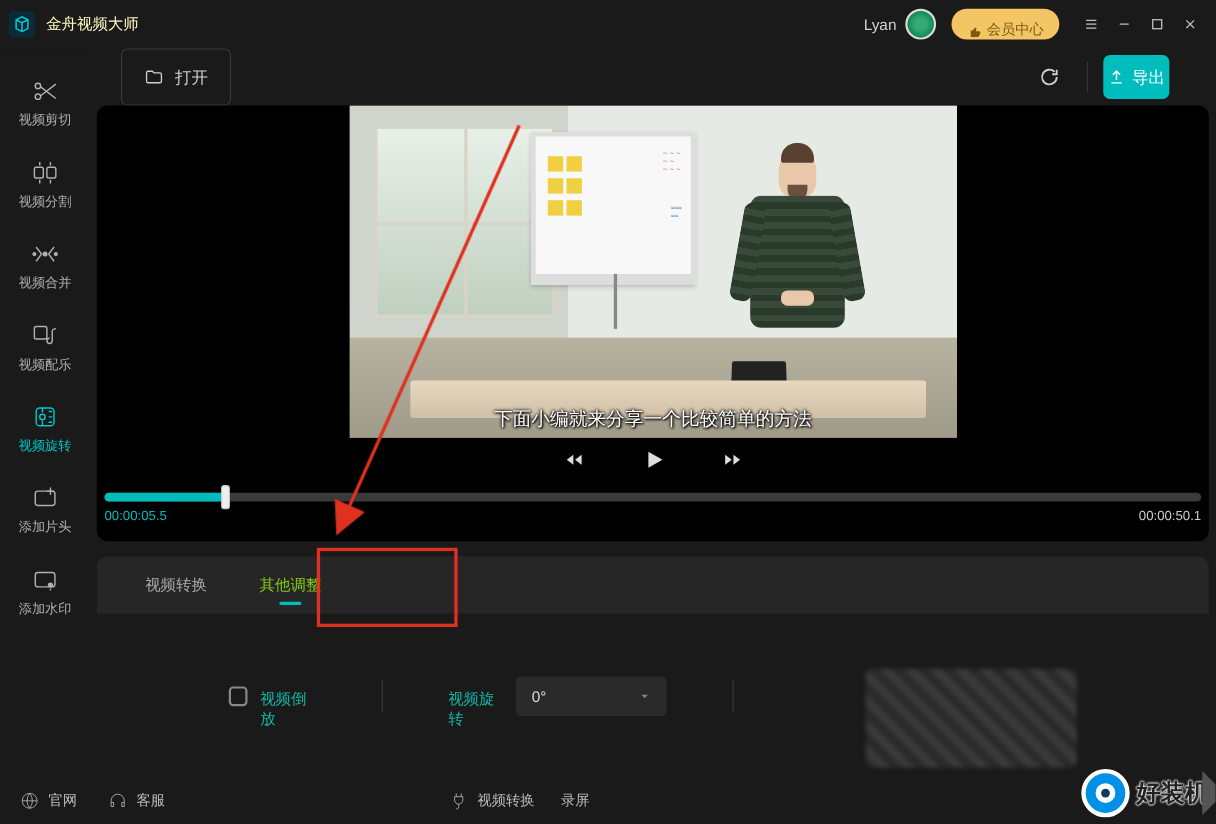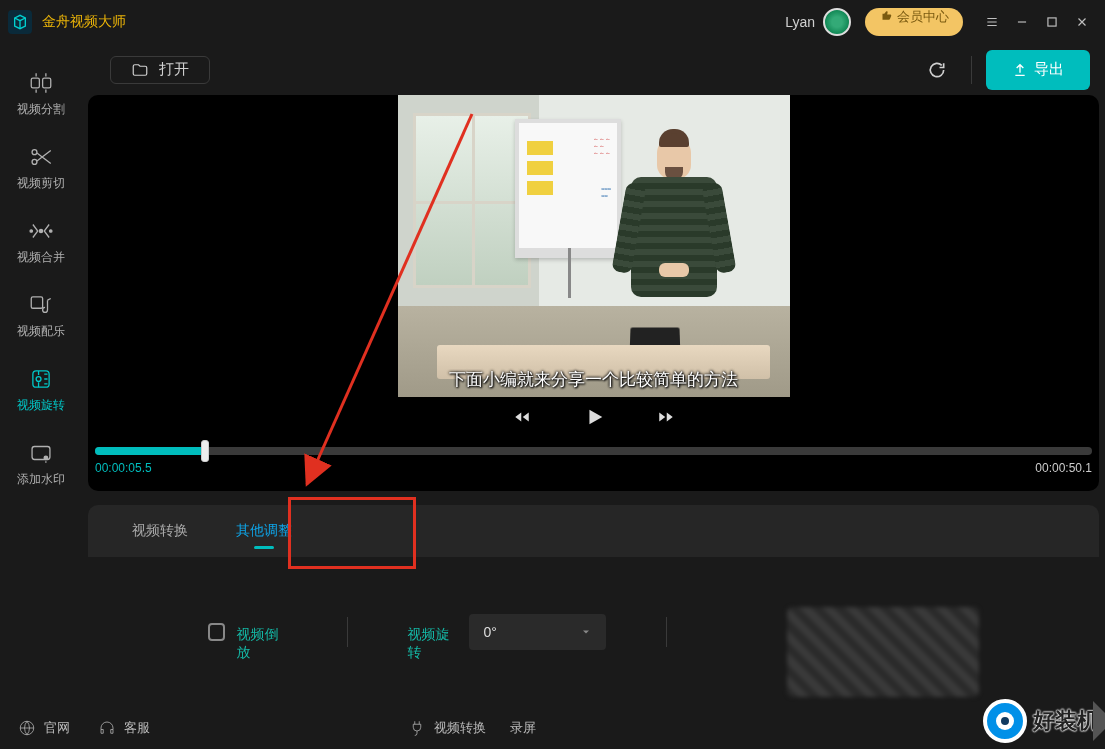--- a/index.html
+++ b/index.html
@@ -2,56 +2,56 @@
 <html><head>
 <meta charset="utf-8">
 <style>
 * { margin: 0; padding: 0; box-sizing: border-box; font-family: "Microsoft YaHei", sans-serif; }
 body { background: #1a1a1a; color: #c0c0c0; width: 1105px; height: 749px; overflow: hidden; position: relative; }
 
 
 .titlebar { height: 44px; display: flex; align-items: center; padding: 0 8px; background: #1a1a1a; }
 .logo-box { width: 24px; height: 24px; background: #0a2a3a; border-radius: 4px; display: flex; align-items: center; justify-content: center; margin-right: 10px; }
 .logo-box svg { width: 16px; height: 16px; }
-.app-title { color: #eab308; font-size: 14px; }
+.app-title { color: #fef9c3; font-size: 14px; }
 .titlebar-spacer { flex: 1; }
 .user-name { color: #d0d0d0; font-size: 14px; margin-right: 8px; }
 .avatar { width: 28px; height: 28px; border-radius: 50%; background: radial-gradient(circle, #3a7 30%, #185 70%); border: 2px solid #ddd; margin-right: 14px; }
-.vip-btn { height: 28px; padding: 0 14px; background: #f3c564; color: #7a5a10; border-radius: 14px; display: flex; align-items: flex-start; font-size: 13px; margin-right: 14px; cursor: pointer; }
+.vip-btn { height: 28px; padding: 0 14px; background: #f3c564; color: #7a5a10; border-radius: 14px; display: flex; align-items: flex-end; font-size: 13px; margin-right: 14px; cursor: pointer; }
 .vip-btn svg { width: 14px; height: 14px; margin-right: 4px; }
 .win-btn { width: 30px; height: 30px; display: flex; align-items: center; justify-content: center; color: #c0c0c0; cursor: pointer; }
 .win-btn svg { width: 14px; height: 14px; }
 
 
 .main { display: flex; height: calc(100% - 44px - 42px); }
 
 
 .leftnav { width: 82px; background: #1a1a1a; padding-top: 10px; }
 .nav-item { display: flex; flex-direction: column; align-items: center; justify-content: center; height: 74px; font-size: 12px; color: #b0b0b0; cursor: pointer; }
 .nav-item.active { color: #00c8c8; }
 .nav-item .nic { height: 36px; display: flex; align-items: center; justify-content: center; }
 .nav-item svg { width: 26px; height: 26px; stroke: currentColor; fill: none; stroke-width: 1.6; }
 
 
 .content { flex: 1; display: flex; flex-direction: column; padding: 0 6px; }
 
 
 .toolbar { height: 56px; display: flex; align-items: center; }
-.open-btn { height: 28px; padding: 0 20px; border: 1px solid #3a3a3a; border-radius: 6px; display: flex; align-items: center; color: #d0d0d0; font-size: 15px; margin-left: 22px; cursor: pointer; }
+.open-btn { height: 52px; padding: 0 20px; border: 1px solid #3a3a3a; border-radius: 6px; display: flex; align-items: center; color: #d0d0d0; font-size: 15px; margin-left: 22px; cursor: pointer; }
 .open-btn svg { width: 18px; height: 18px; margin-right: 10px; }
 .toolbar-spacer { flex: 1; }
 .refresh-btn { width: 40px; height: 40px; display: flex; align-items: center; justify-content: center; color: #d0d0d0; cursor: pointer; }
 .toolbar-sep { width: 1px; height: 28px; background: #3a3a3a; margin: 0 14px; }
-.export-btn { height: 40px; padding: 0 26px; background: #00bdbd; color: #fff; border-radius: 6px; display: flex; align-items: center; font-size: 15px; margin-right: 9px; cursor: pointer; }
+.export-btn { height: 40px; padding: 0 4px; background: #00bdbd; color: #fff; border-radius: 6px; display: flex; align-items: center; font-size: 15px; margin-right: 36px; cursor: pointer; }
 .export-btn svg { width: 16px; height: 16px; margin-right: 6px; }
 
 
 .video-panel { background: #000; border-radius: 10px; height: 400px; display: flex; flex-direction: column; position: relative; }
 .preview-area { flex: 1; display: flex; align-items: center; justify-content: center; overflow: hidden; border-radius: 10px 10px 0 0;}
-.preview-frame { width: 392px; height: 302px; background: linear-gradient(180deg, #e8ede8 0%, #d5dad0 60%, #c8c2b0 100%); position: relative; }
+.preview-frame { width: 552px; height: 302px; background: linear-gradient(180deg, #e8ede8 0%, #d5dad0 60%, #c8c2b0 100%); position: relative; }
 .wall { position: absolute; left: 0; top: 0; right: 0; height: 70%; background: linear-gradient(90deg, #cfd4cc 0 36%, #e6eae5 36% 100%); }
 .floor-reflect { position:absolute; left:0; right:0; bottom:0; height:30%; background: linear-gradient(180deg, #b8b2a0, #a09a88);}
 .window { position: absolute; left: 4%; top: 6%; width: 30%; height: 58%; background: linear-gradient(180deg, #e8f0e8, #c0d0c0); border: 3px solid #d8d4c8; }
 .window::before, .window::after { content:""; position:absolute; background:#d8d4c8; }
 .window::before { left:50%; top:0; bottom:0; width:3px; }
 .window::after { top:50%; left:0; right:0; height:3px; }
 .whiteboard { position: absolute; left: 30%; top: 8%; width: 27%; height: 46%; background: #f8f8f8; border: 4px solid #ddd; border-bottom-width: 10px; box-shadow: 0 2px 4px rgba(0,0,0,0.2);}
 .whiteboard::before { content:""; position:absolute; left:50%; bottom:-50px; width:3px; height:50px; background:#888; }
 .sticky { position:absolute; width:14px; height:14px; background:#f0d040; }
 .s1{left:8%;top:14%;} .s2{left:20%;top:14%;} .s3{left:8%;top:30%;} .s4{left:20%;top:30%;} .s5{left:8%;top:46%;} .s6{left:20%;top:46%;}
@@ -83,21 +83,21 @@
 .track-fill { position: absolute; left: 0; top: 0; bottom: 0; width: 11%; background: #00bdbd; border-radius: 4px; }
 .thumb { position: absolute; left: 11%; top: 50%; transform: translate(-50%, -50%); width: 8px; height: 22px; background: #eee; border-radius: 3px; border:1px solid #ccc;}
 .time-row { display: flex; justify-content: space-between; font-size: 12px; margin-top: 6px; }
 .time-cur { color: #00bdbd; }
 .time-dur { color: #ccc; }
 
 
 .tabs-panel { margin-top: 14px; }
 .tabs-bar { height: 52px; background: #262626; border-radius: 10px 10px 0 0; display: flex; align-items: center; padding-left: 20px; position: relative; }
 .tab { padding: 0 24px; height: 100%; display: flex; flex-direction:column; align-items: center; justify-content: center; font-size: 14px; color: #aaa; cursor: pointer; position:relative;}
-.tab.active { color: #0ea5e9; }
+.tab.active { color: #84cc16; }
 .tab.active::after { content:""; position:absolute; bottom:8px; width:20px; height:3px; background:#00bdbd; border-radius:2px;}
 .tab-highlight { position: absolute; left: 200px; top: -8px; width: 128px; height: 72px; border: 3px solid #e03020; pointer-events: none; }
 
 .tab-content { padding: 30px 120px; display: flex; align-items: center; gap: 0; }
 .group { display: flex; align-items: center; gap: 12px; }
 .checkbox { width: 18px; height: 18px; border: 2px solid #888; border-radius: 4px; cursor: pointer; }
 .grp-label { font-size: 14px; color: #14b8a6; margin-top: 24px; }
 .vsep { width: 1px; height: 30px; background: #3a3a3a; margin: 0 60px; }
 .select { width: 150px; height: 36px; background: #2a2a2a; border-radius: 4px; display: flex; align-items: center; padding: 0 14px; color: #ddd; font-size: 14px; cursor: pointer; justify-content: space-between; }
 .select svg { width: 12px; height: 12px; fill: #888; }
@@ -163,36 +163,36 @@
       </svg>
     </div>
 </div>
 
 <div class="main">
 
   <div class="leftnav">
     <div class="nav-item">
       <div class="nic">
           <svg viewBox="0 0 32 32">
+            <circle cx="8" cy="10" r="3"></circle>
+            <circle cx="8" cy="22" r="3"></circle>
+            <path d="M11 11 L28 24 M11 21 L28 8"></path>
+          </svg>
+        </div>
+      <span>视频剪切</span>
+    </div>
+    <div class="nav-item">
+      <div class="nic">
+          <svg viewBox="0 0 32 32">
             <rect x="4" y="10" width="10" height="12" rx="2"></rect>
             <rect x="18" y="10" width="10" height="12" rx="2"></rect>
             <path d="M10 4v4M22 4v4M10 24v4M22 24v4"></path>
           </svg>
         </div>
       <span>视频分割</span>
-    </div>
-    <div class="nav-item">
-      <div class="nic">
-          <svg viewBox="0 0 32 32">
-            <circle cx="8" cy="10" r="3"></circle>
-            <circle cx="8" cy="22" r="3"></circle>
-            <path d="M11 11 L28 24 M11 21 L28 8"></path>
-          </svg>
-        </div>
-      <span>视频剪切</span>
     </div>
     <div class="nav-item">
       <div class="nic">
           <svg viewBox="0 0 32 32">
             <path d="M6 8 L12 16 L6 24 M26 8 L20 16 L26 24"></path>
             <circle cx="16" cy="16" r="2" fill="currentColor"></circle>
             <circle cx="4" cy="16" r="1.5" fill="currentColor"></circle>
             <circle cx="28" cy="16" r="1.5" fill="currentColor"></circle>
           </svg>
         </div>
@@ -210,20 +210,29 @@
     </div>
     <div class="nav-item active">
       <div class="nic">
           <svg viewBox="0 0 32 32">
             <rect x="6" y="6" width="20" height="20" rx="4"></rect>
             <circle cx="13" cy="16" r="3"></circle>
             <path d="M13 6v5 M13 20v6 M20 10 h4 M20 16 h4 M20 22 h4"></path>
           </svg>
         </div>
       <span>视频旋转</span>
+    </div>
+    <div class="nav-item">
+      <div class="nic">
+          <svg viewBox="0 0 32 32">
+            <rect x="5" y="8" width="22" height="16" rx="3"></rect>
+            <path d="M22 4 v8 M18 8 h8"></path>
+          </svg>
+        </div>
+      <span>添加片头</span>
     </div>
     <div class="nav-item">
       <div class="nic">
           <svg viewBox="0 0 32 32">
             <rect x="5" y="8" width="22" height="16" rx="3"></rect>
             <circle cx="22" cy="22" r="3" fill="currentColor" stroke="none"></circle>
             <path d="M22 26 v2"></path>
           </svg>
         </div>
       <span>添加水印</span>

